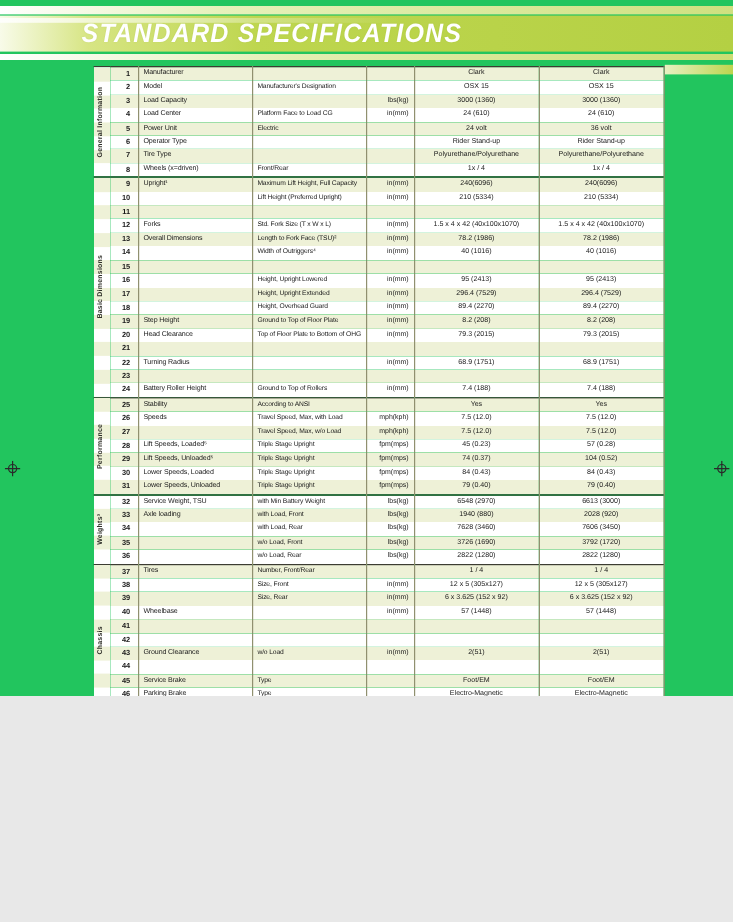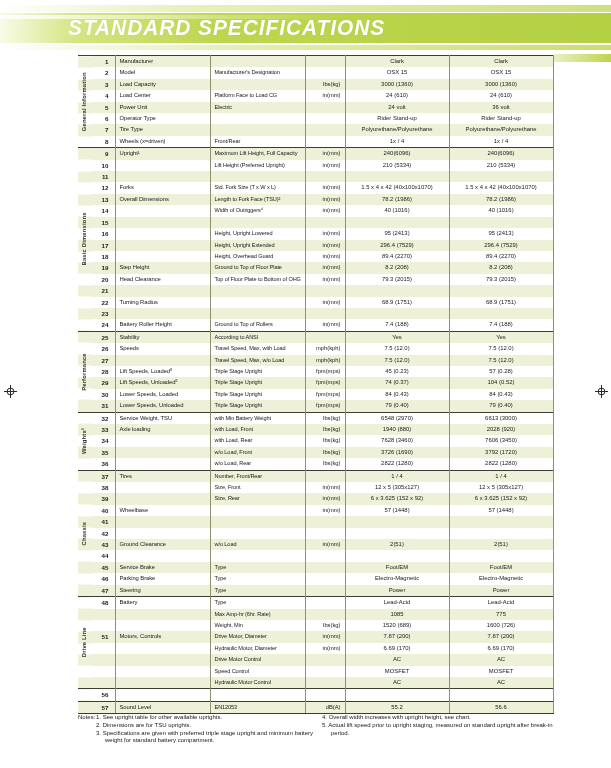--- a/index.html
+++ b/index.html
@@ -1,18 +1,18 @@
 <!DOCTYPE html>
 <html><head>
 <meta charset="utf-8">
 <style>
   * { margin:0; padding:0; box-sizing:border-box; }
   html,body { background:#e8e8e8; }
   .page {
-    position:relative; width:611px; height:768px; background:#ffffff;
+    position:relative; width:611px; height:580px; background:#22c55e;
     font-family:"Liberation Sans", sans-serif; color:#1d1d1d; overflow:hidden;
     margin:0 auto;
   }
   
   .banner { position:absolute; left:0; top:5px; width:611px; height:45px; }
   .stripe-top { position:absolute; top:0; left:0; right:0; height:7px;
     background:linear-gradient(90deg,#ffffff 0%,#e7f1bb 30%,#cfe07f 100%); }
   .band { position:absolute; top:8px; left:0; right:0; height:30px;
     background:linear-gradient(90deg,#f8fbe9 0%,#d7e584 12%,#bed64f 35%,#b4d043 100%); }
   .band::after { content:""; position:absolute; left:0; top:2px; right:0; height:4px;

